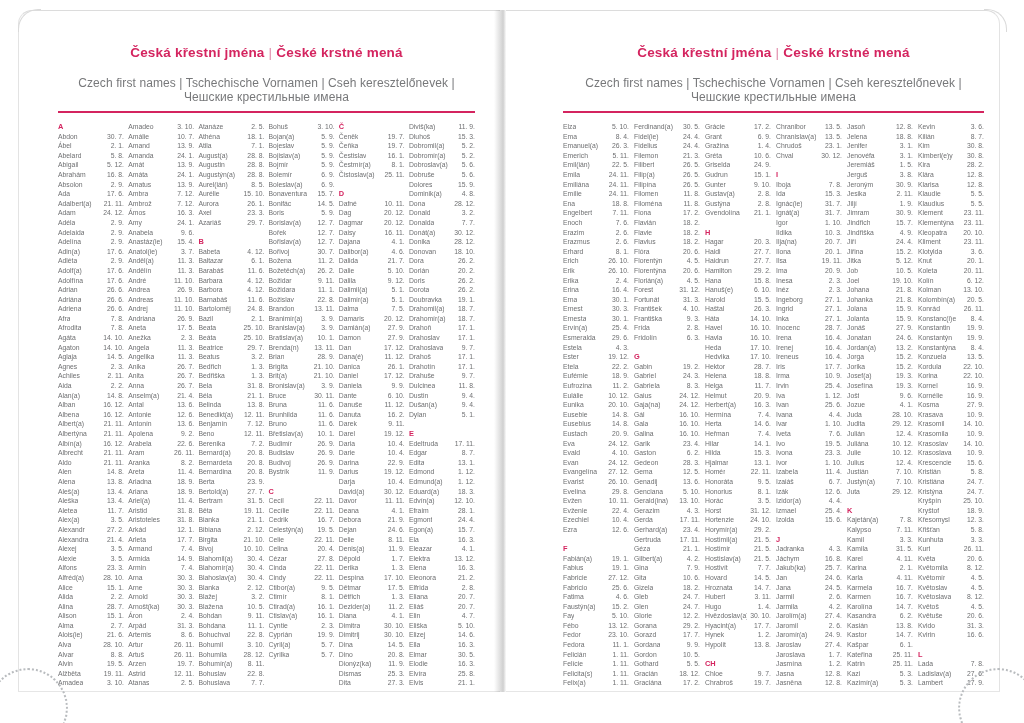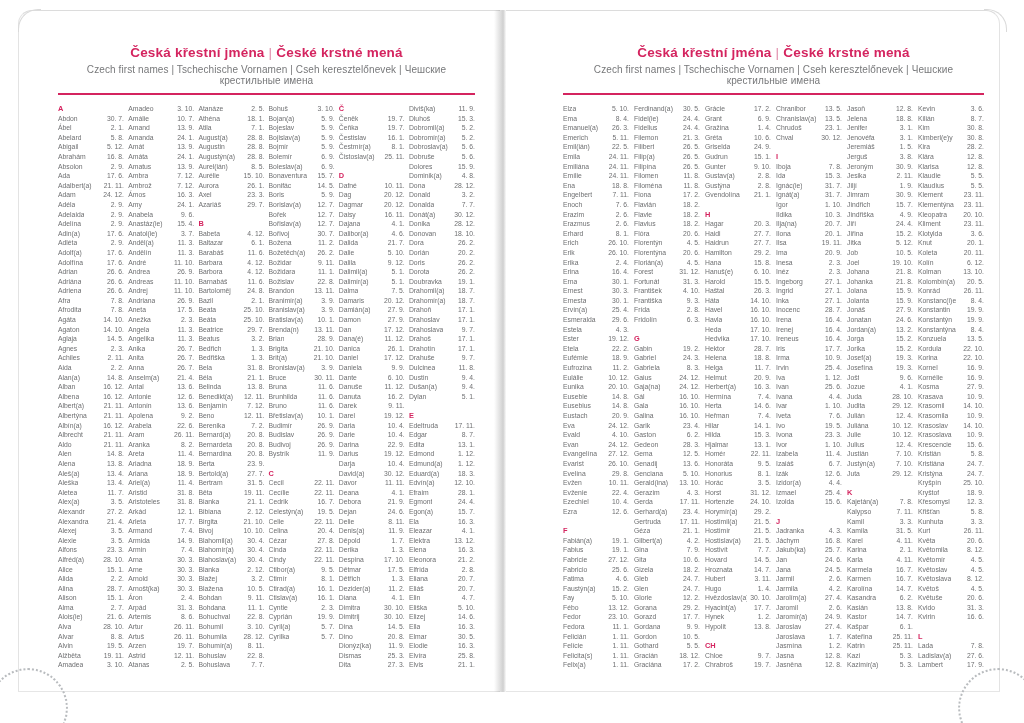--- a/index.html
+++ b/index.html
@@ -8,21 +8,21 @@
   .page{position:absolute;top:10px;height:682px;background:#fff;box-sizing:border-box;}
   .page-left{left:18px;width:482px;border-top:1px solid #dcdcdc;border-left:1px solid #e3e3e3;
     border-bottom:1px solid #e6e6e6;border-top-left-radius:14px;padding:34px 25px 0 39px;}
   .page-right{left:506px;width:494px;border-top:1px solid #dcdcdc;border-right:1px solid #e3e3e3;
     border-bottom:1px solid #e6e6e6;border-top-right-radius:14px;padding:34px 15px 0 57px;}
   .gutter{position:absolute;left:494px;top:10px;width:24px;height:682px;
     background:linear-gradient(90deg,rgba(0,0,0,0) 0%,rgba(120,120,120,0.35) 38%,rgba(250,250,250,0.9) 50%,rgba(120,120,120,0.35) 62%,rgba(0,0,0,0) 100%);}
   .page-header{text-align:center;}
   .title{font-size:13.5px;font-weight:bold;color:#d4245f;letter-spacing:.2px;}
   .title .tsep{font-weight:normal;color:#e08aa9;padding:0 4px;}
-  .subtitle{font-size:10px;color:#77787a;margin-top:4px;letter-spacing:.1px;}
+  .subtitle{font-size:12px;color:#77787a;margin-top:16px;letter-spacing:.1px;}
   .rule{height:2px;background:#d4245f;margin-top:7px;}
   .cols{display:flex;justify-content:space-between;margin-top:9px;}
   .col{width:66px;}
   .row{display:flex;justify-content:space-between;align-items:baseline;height:9.6px;line-height:9.6px;
     font-size:6.8px;color:#6e6f71;white-space:nowrap;}
   .row .nm{overflow:hidden;}
   .row .dt{color:#6e6f71;padding-left:3px;}
   .row.sec{color:#d4245f;font-weight:bold;font-size:7.4px;}
   .arc{position:absolute;width:76px;height:76px;border:2px dotted #b9bcbf;border-radius:50%;background:transparent;}
   .arc-left{left:-12px;top:668px;}

